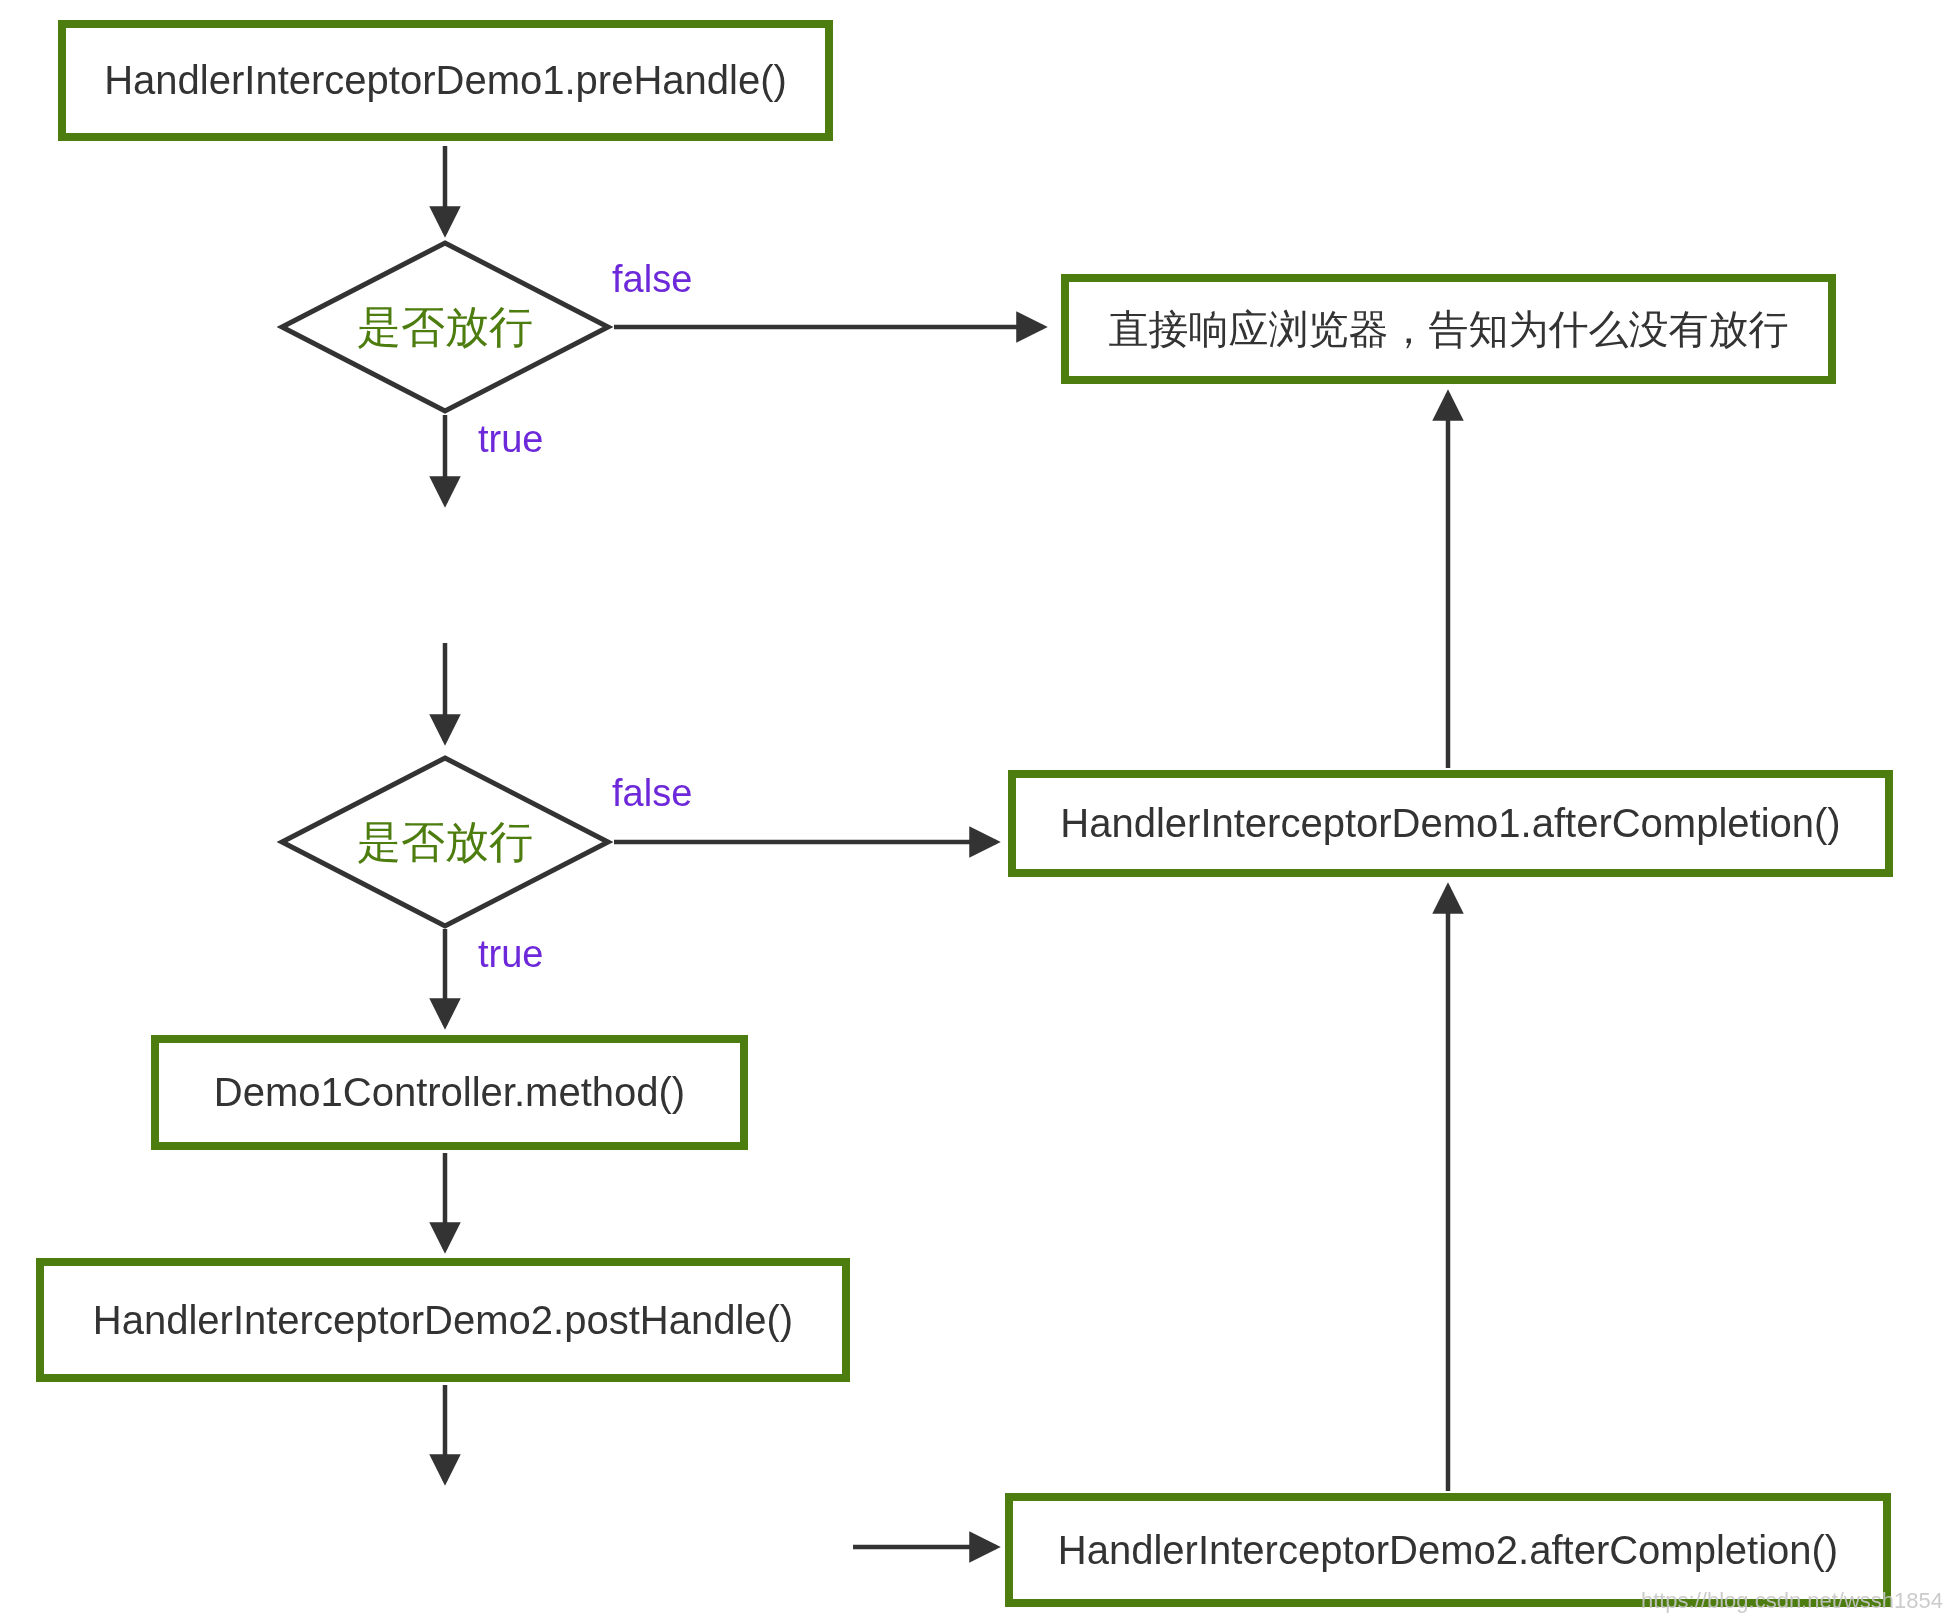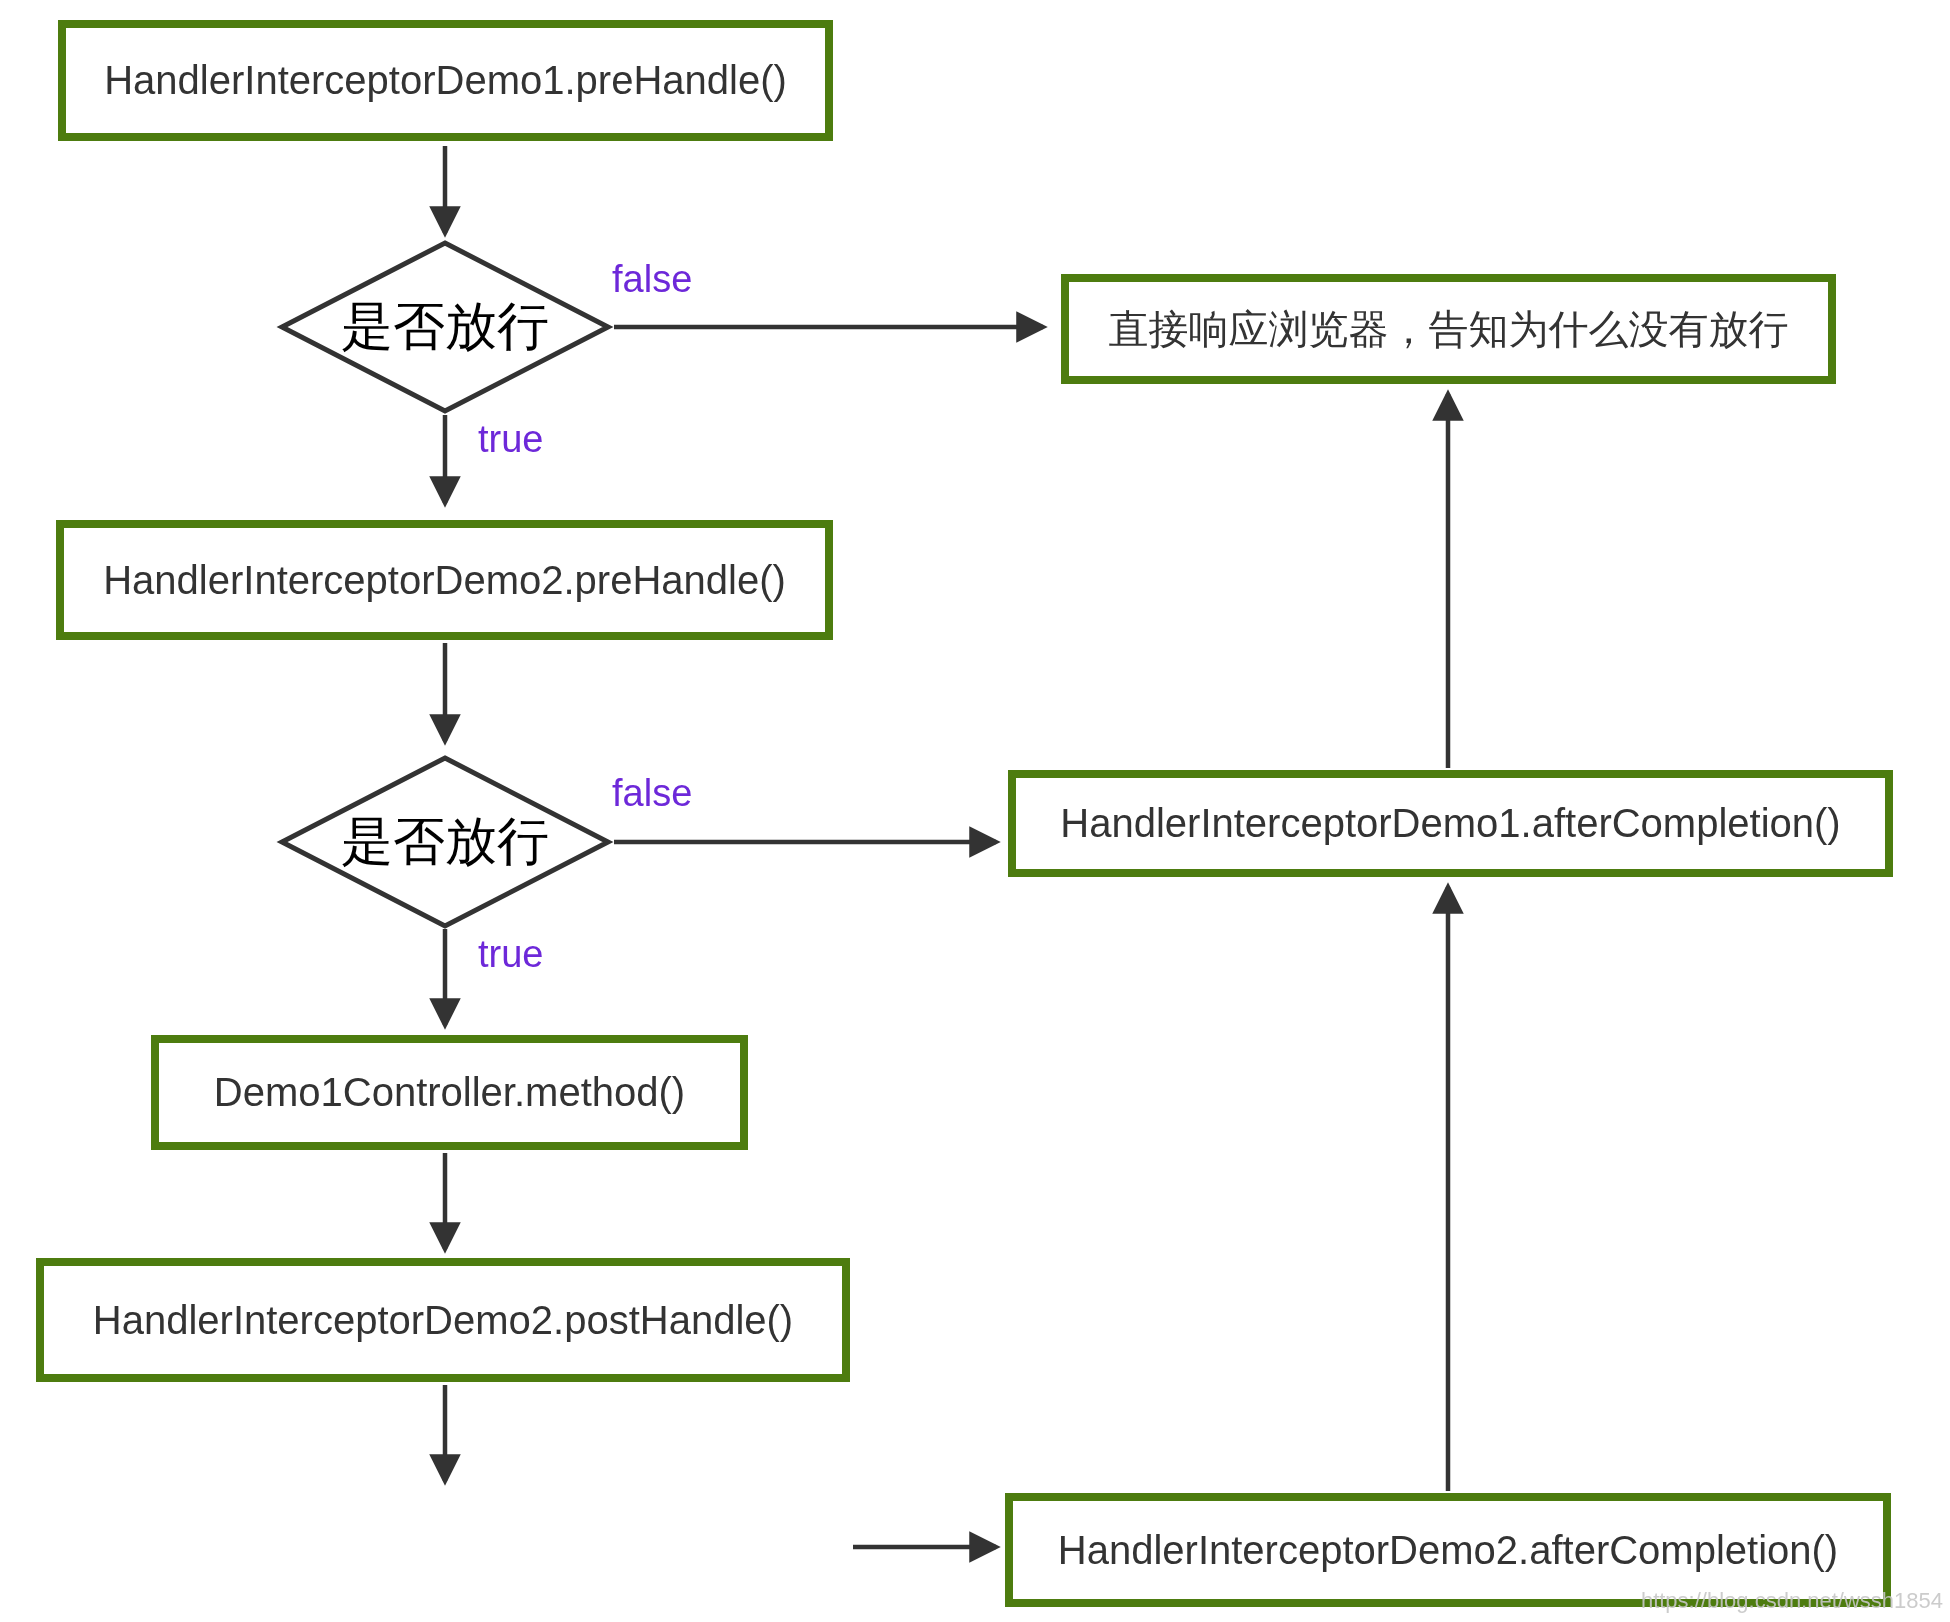--- a/index.html
+++ b/index.html
@@ -26,22 +26,22 @@
     justify-content: center;
     font-size: 40px;
     color: #333333;
     white-space: nowrap;
   }
   .diamond-label {
     position: absolute;
     display: flex;
     align-items: center;
     justify-content: center;
-    font-size: 52px;
-    color: #000000;
+    font-size: 44px;
+    color: #4d7c0f;
     white-space: nowrap;
     font-family: Liberation Mono, monospace;
   }
   .edge-label {
     position: absolute;
     font-size: 38px;
     color: #6d28d9;
     white-space: nowrap;
   }
   .watermark {
@@ -90,21 +90,20 @@
     <line x1="1448" y1="768" x2="1448" y2="394" stroke="#333333" stroke-width="4.5" marker-end="url(#arrow)"></line>
 
     <polygon points="445,243 608,327 445,411 282,327" fill="#ffffff" stroke="#333333" stroke-width="5"></polygon>
     <polygon points="445,758 608,842 445,926 282,842" fill="#ffffff" stroke="#333333" stroke-width="5"></polygon>
   </svg>
 
   <div class="box" style="left:58px;  top:20px;   width:775px; height:121px;">HandlerInterceptorDemo1.preHandle()</div>
 
   <div class="box" style="left:1061px; top:274px; width:775px; height:110px;">直接响应浏览器，告知为什么没有放行</div>
 
-  <div class="box" style="left:56px;  top:520px;  width:777px; height:120px;">HandlerInterceptorDemo2.preHandle()</div>
 
   <div class="box" style="left:1008px; top:770px; width:885px; height:107px;text-align:right;">HandlerInterceptorDemo1.afterCompletion()</div>
 
   <div class="box" style="left:151px; top:1035px; width:597px; height:115px;">Demo1Controller.method()</div>
 
   <div class="box" style="left:36px;  top:1258px; width:814px; height:124px;">HandlerInterceptorDemo2.postHandle()</div>
 
 
   <div class="box" style="left:1005px; top:1493px; width:886px; height:114px;">HandlerInterceptorDemo2.afterCompletion()</div>
 

